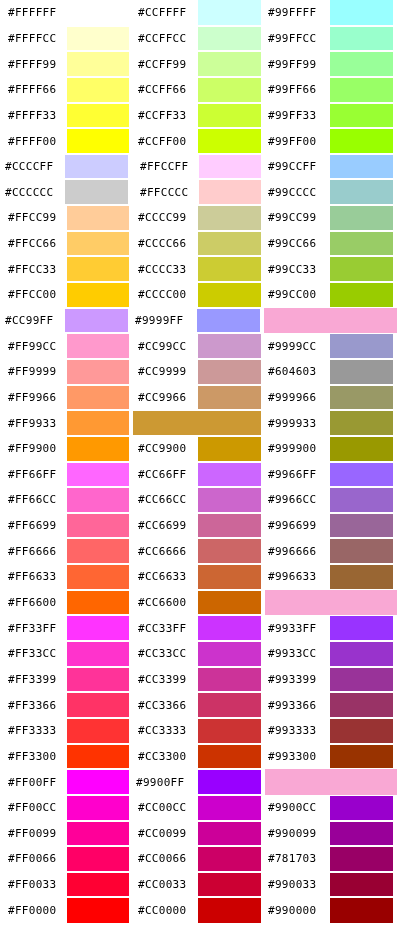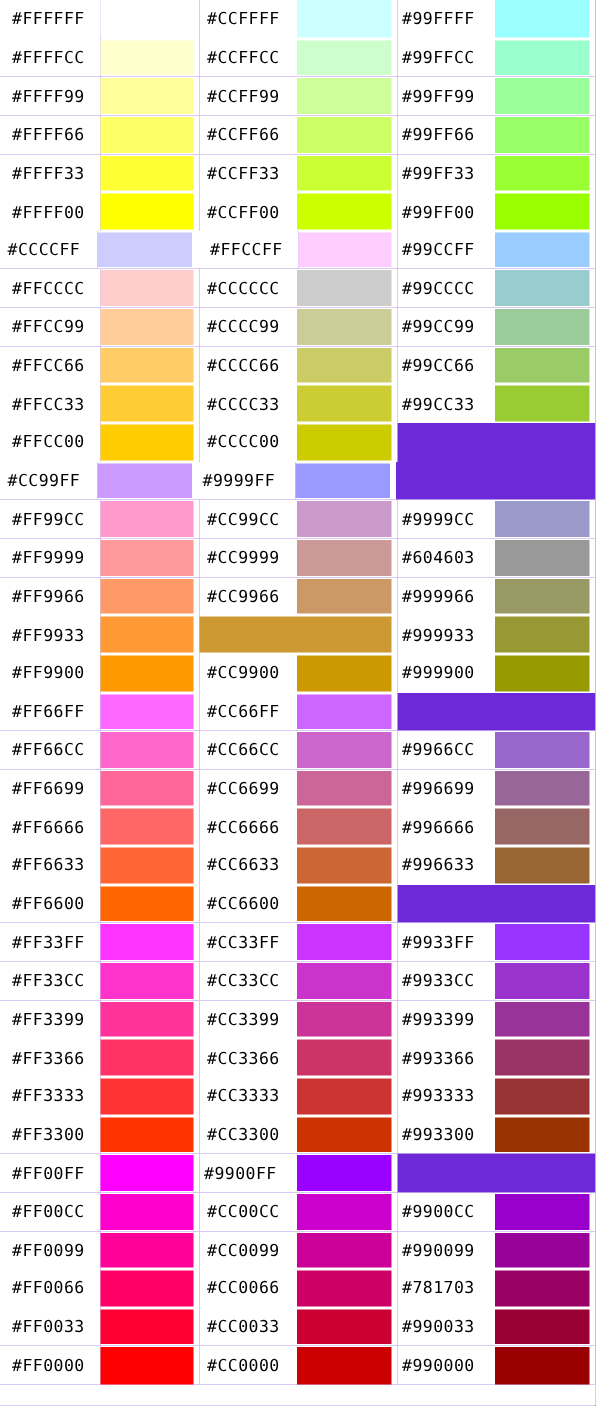--- a/index.html
+++ b/index.html
@@ -11,21 +11,21 @@
     background: #FFFFFF;
     font-family: "DejaVu Sans Mono", "Liberation Mono", monospace;
     overflow: hidden;
   }
 
   #color-chart {
     width: 397px;
     height: 923px;
     display: flex;
     flex-direction: column;
-    background: #6d28d9;
+    background: #f9a8d4;
   }
 
   .chart-row {
     flex: 1 1 0;
     display: flex;
     align-items: stretch;
     min-height: 0;
   }
 
   
@@ -210,32 +210,32 @@
         </div>
       </div>
       <div class="color-cell col-3">
         <span class="hex-label">#99CCFF</span>
         <div class="swatch-wrap">
           <div class="swatch" style="background-color: rgb(153, 204, 255);"></div>
         </div>
       </div>
     </div>
     <div class="chart-row">
+      <div class="color-cell col-2">
+        <span class="hex-label">#CCCCCC</span>
+        <div class="swatch-wrap">
+          <div class="swatch" style="background-color: rgb(204, 204, 204);"></div>
+        </div>
+      </div>
       <div class="color-cell col-1">
         <span class="hex-label">#FFCCCC</span>
         <div class="swatch-wrap">
           <div class="swatch" style="background-color: rgb(255, 204, 204);"></div>
         </div>
       </div>
-      <div class="color-cell col-2">
-        <span class="hex-label">#CCCCCC</span>
-        <div class="swatch-wrap">
-          <div class="swatch" style="background-color: rgb(204, 204, 204);"></div>
-        </div>
-      </div>
       <div class="color-cell col-3">
         <span class="hex-label">#99CCCC</span>
         <div class="swatch-wrap">
           <div class="swatch" style="background-color: rgb(153, 204, 204);"></div>
         </div>
       </div>
     </div>
     <div class="chart-row">
       <div class="color-cell col-1">
         <span class="hex-label">#FFCC99</span>
@@ -302,20 +302,26 @@
         <div class="swatch-wrap">
           <div class="swatch" style="background-color: rgb(255, 204, 0);"></div>
         </div>
       </div>
       <div class="color-cell col-2">
         <span class="hex-label">#CCCC00</span>
         <div class="swatch-wrap">
           <div class="swatch" style="background-color: rgb(204, 204, 0);"></div>
         </div>
       </div>
+      <div class="color-cell col-3">
+        <span class="hex-label">#99CC00</span>
+        <div class="swatch-wrap">
+          <div class="swatch" style="background-color: rgb(153, 204, 0);"></div>
+        </div>
+      </div>
     </div>
     <div class="chart-row">
       <div class="color-cell col-2">
         <span class="hex-label">#CC99FF</span>
         <div class="swatch-wrap">
           <div class="swatch" style="background-color: rgb(204, 153, 255);"></div>
         </div>
       </div>
       <div class="color-cell col-3">
         <span class="hex-label">#9999FF</span>
@@ -429,20 +435,26 @@
         <div class="swatch-wrap">
           <div class="swatch" style="background-color: rgb(255, 102, 255);"></div>
         </div>
       </div>
       <div class="color-cell col-2">
         <span class="hex-label">#CC66FF</span>
         <div class="swatch-wrap">
           <div class="swatch" style="background-color: rgb(204, 102, 255);"></div>
         </div>
       </div>
+      <div class="color-cell col-3">
+        <span class="hex-label">#9966FF</span>
+        <div class="swatch-wrap">
+          <div class="swatch" style="background-color: rgb(153, 102, 255);"></div>
+        </div>
+      </div>
     </div>
     <div class="chart-row">
       <div class="color-cell col-1">
         <span class="hex-label">#FF66CC</span>
         <div class="swatch-wrap">
           <div class="swatch" style="background-color: rgb(255, 102, 204);"></div>
         </div>
       </div>
       <div class="color-cell col-2">
         <span class="hex-label">#CC66CC</span>

